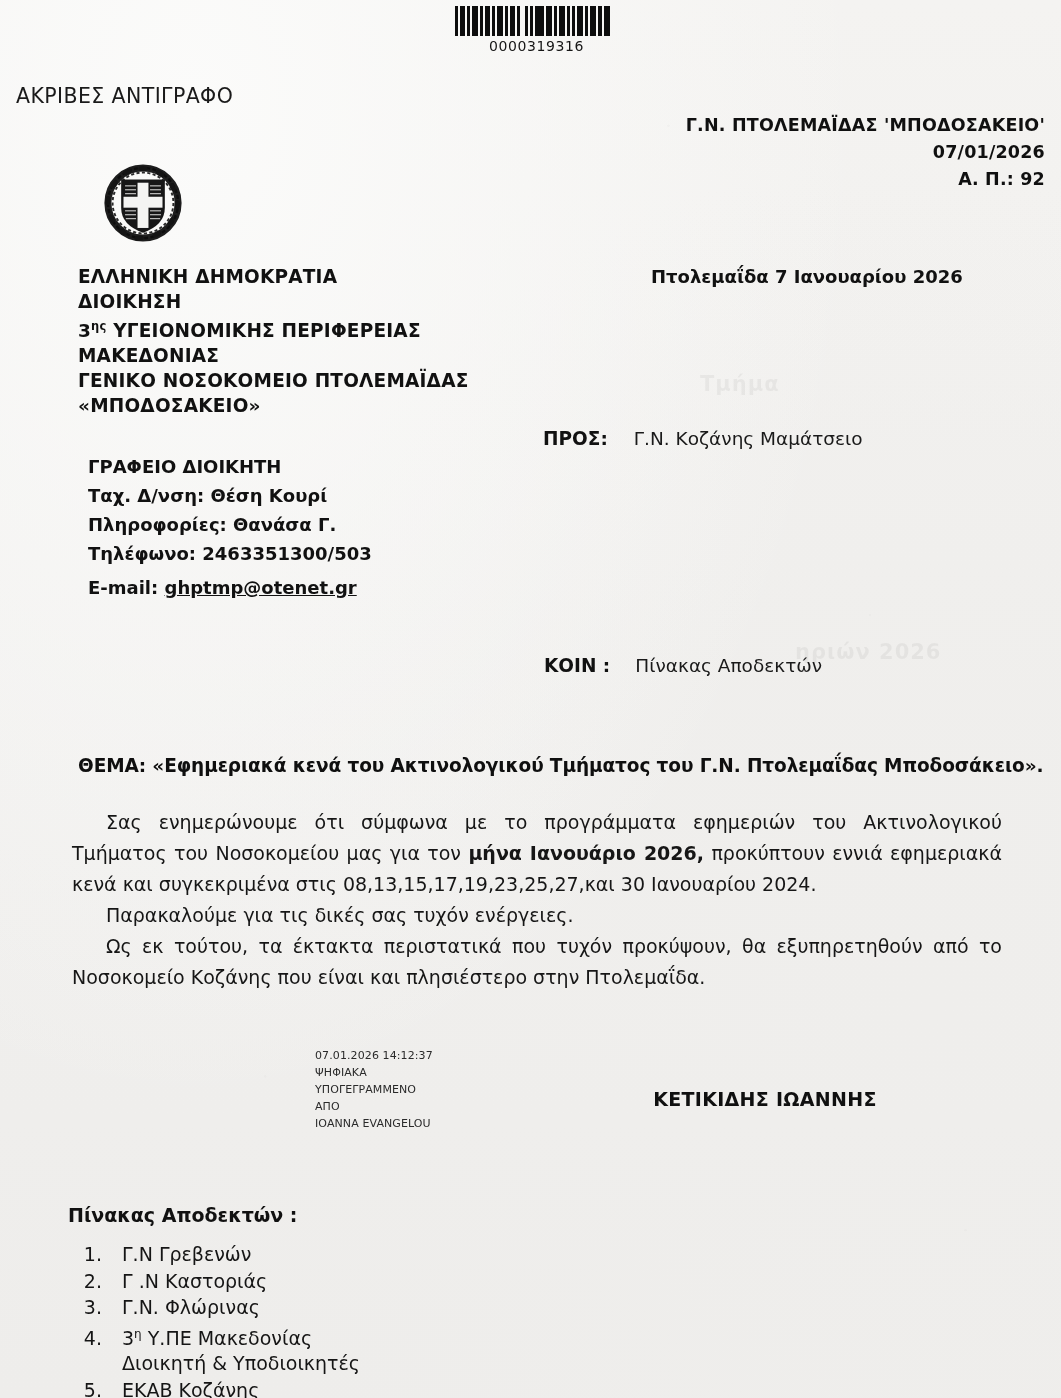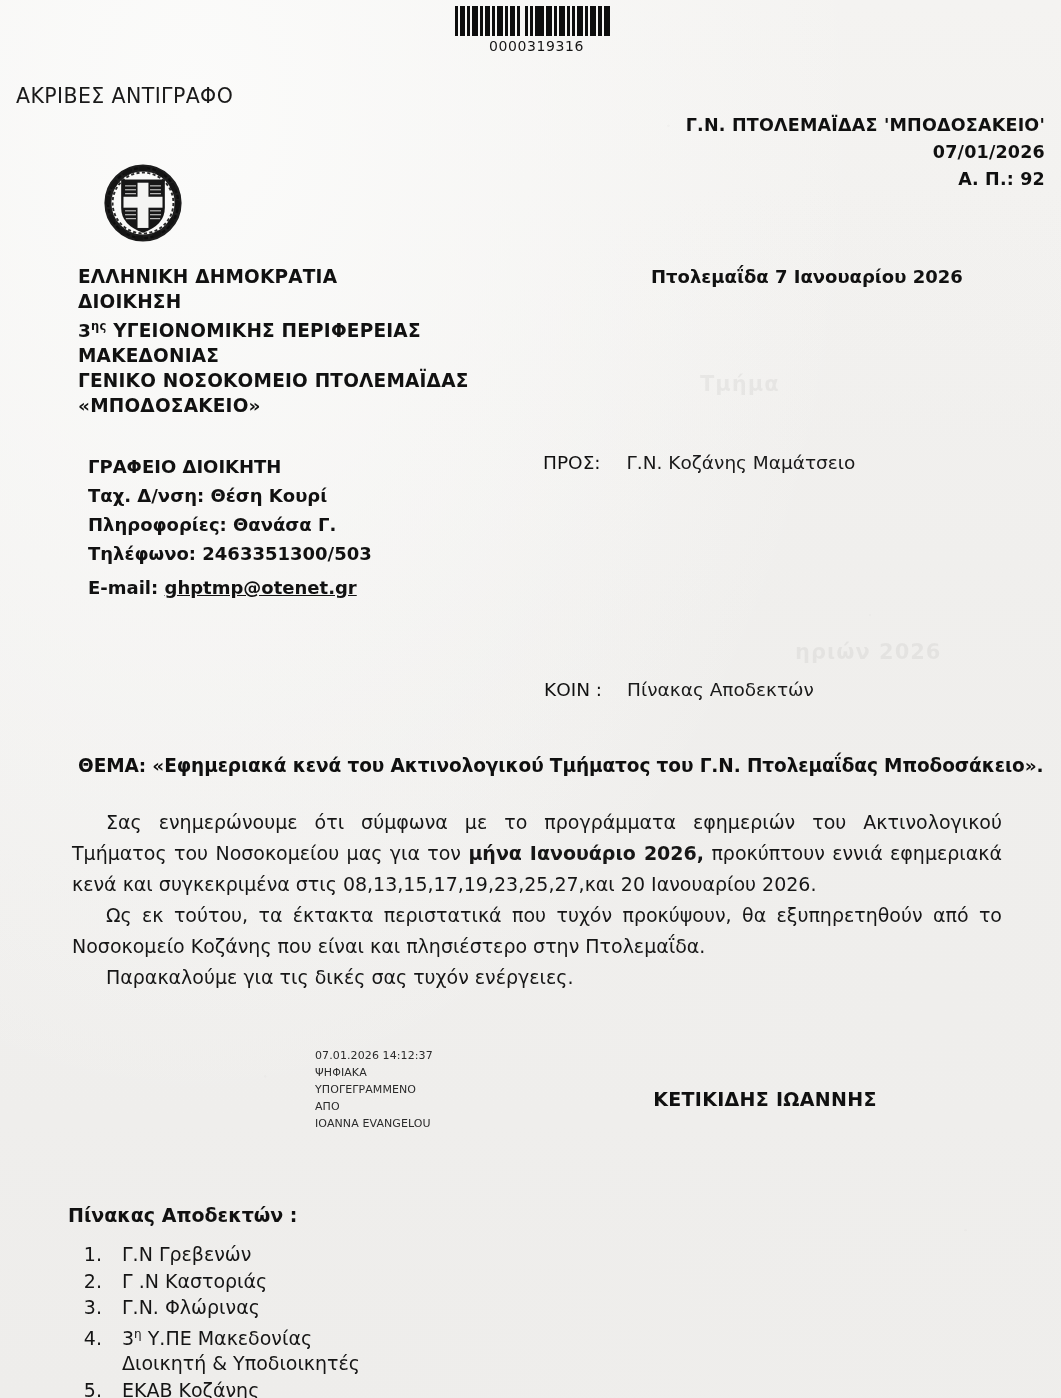--- a/index.html
+++ b/index.html
@@ -139,24 +139,23 @@
     color: #111;
     white-space: nowrap;
   }
   .addr-row {
     position: absolute;
     display: flex;
     align-items: baseline;
     white-space: nowrap;
   }
   .addr-row .lbl {
-    font-weight: normal;
+    font-weight: bold;
     font-size: 18.5px;
     color: #111;
-    margin-top: 24px;
   }
   .addr-row .val {
     font-size: 18.5px;
     color: #1a1a1a;
   }
   .row-pros { left: 543px; top: 428px; }
   .row-pros .val { margin-left: 26px; }
   .row-koin { left: 544px; top: 655px; }
   .row-koin .val { margin-left: 25px; }
 
@@ -380,23 +379,23 @@
   </div>
 
   <div class="addr-row row-koin">
     <span class="lbl">ΚΟΙΝ :</span>
     <span class="val">Πίνακας Αποδεκτών</span>
   </div>
 
   <div class="subject">ΘΕΜΑ: «Εφημεριακά κενά του Ακτινολογικού Τμήματος του Γ.Ν. Πτολεμαΐδας Μποδοσάκειο».</div>
 
   <div class="body">
-    <p><span>Σας ενημερώνουμε ότι σύμφωνα με το προγράμματα εφημεριών του Ακτινολογικού Τμήματος του Νοσοκομείου μας για τον </span><b>μήνα Ιανουάριο 2026,</b><span> προκύπτουν εννιά εφημεριακά κενά και συγκεκριμένα στις 08,13,15,17,19,23,25,27,και 20 Ιανουαρίου 2026.</span></p>
+    <p><span>Σας ενημερώνουμε ότι σύμφωνα με το προγράμματα εφημεριών του Ακτινολογικού Τμήματος του Νοσοκομείου μας για τον </span><b>μήνα Ιανουάριο 2026,</b><span> προκύπτουν εννιά εφημεριακά κενά και συγκεκριμένα στις 08,13,15,17,19,23,25,27,και 30 Ιανουαρίου 2024.</span></p>
+    <p>Παρακαλούμε για τις δικές σας τυχόν ενέργειες.</p>
     <p>Ως εκ τούτου, τα έκτακτα περιστατικά που τυχόν προκύψουν, θα εξυπηρετηθούν από το Νοσοκομείο Κοζάνης που είναι και πλησιέστερο στην Πτολεμαΐδα.</p>
-    <p>Παρακαλούμε για τις δικές σας τυχόν ενέργειες.</p>
   </div>
 
   <div class="digisign">
     <div>07.01.2026 14:12:37</div>
     <div>ΨΗΦΙΑΚΑ</div>
     <div>ΥΠΟΓΕΓΡΑΜΜΕΝΟ</div>
     <div>ΑΠΟ</div>
     <div>IOANNA EVANGELOU</div>
   </div>
 

